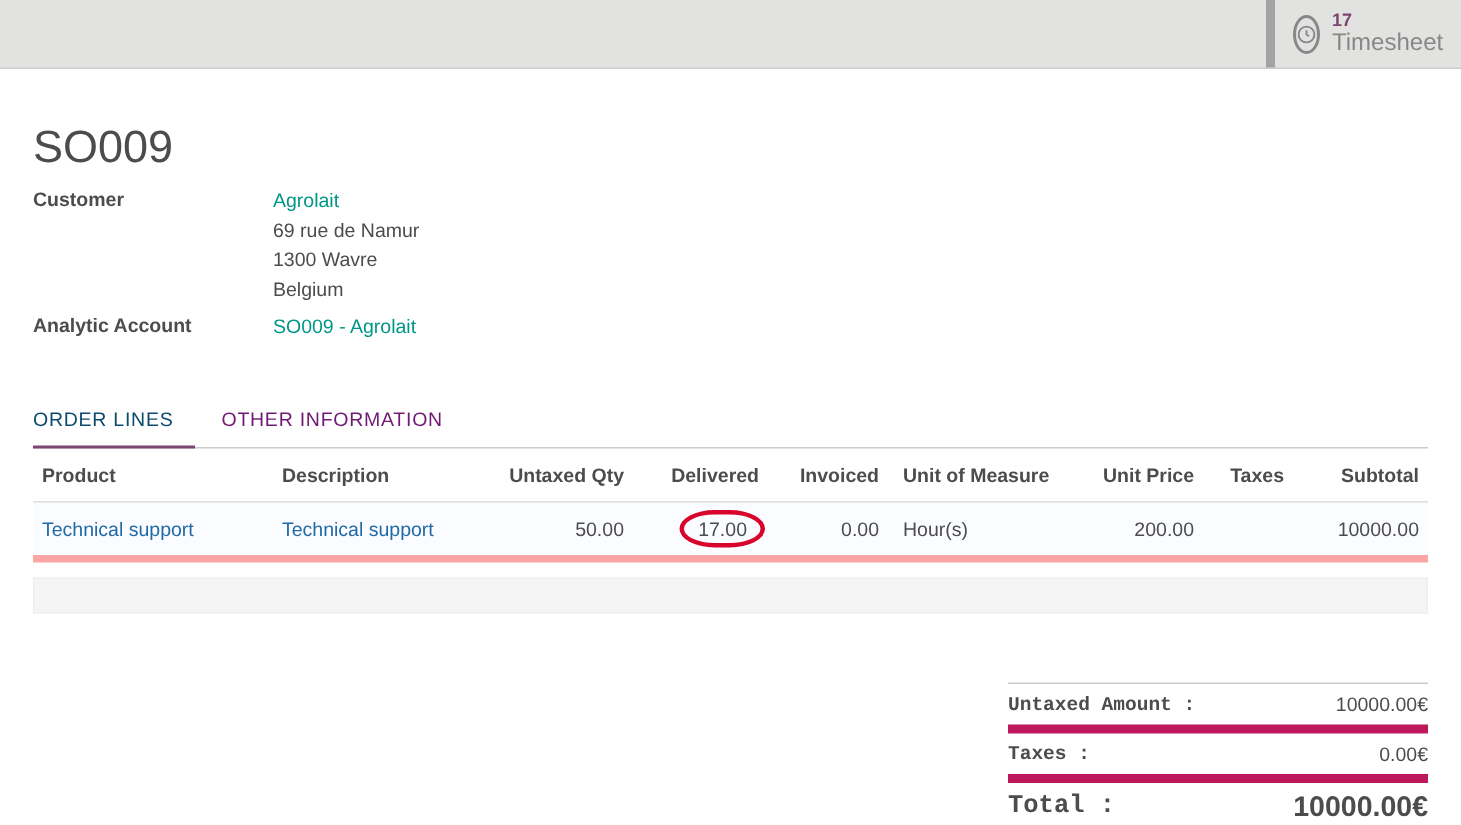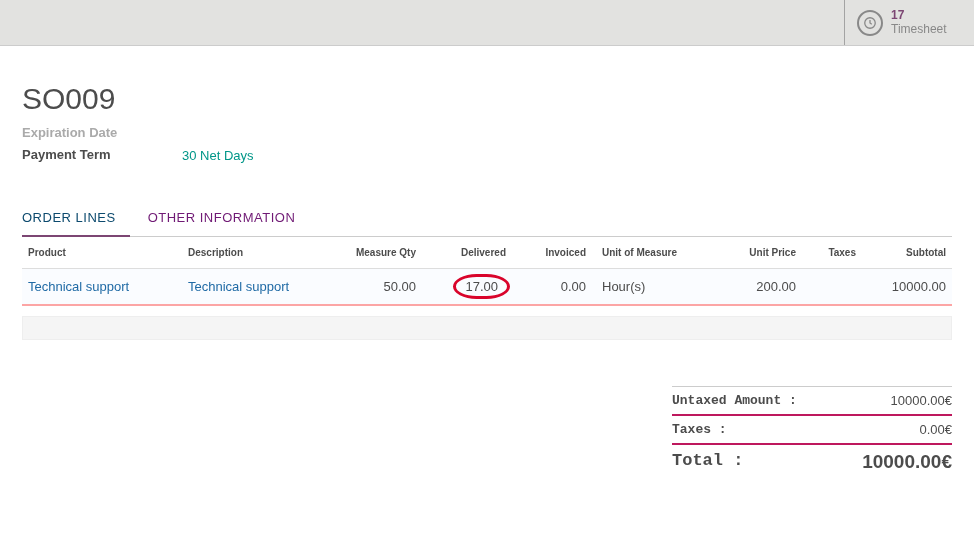--- a/index.html
+++ b/index.html
@@ -1,49 +1,49 @@
 <!DOCTYPE html>
 <html><head>
 <meta charset="utf-8">
 <style>
   * { box-sizing: border-box; margin: 0; padding: 0; }
   body { font-family: "Helvetica Neue", Arial, sans-serif; font-size: 13px; color: #4c4c4c; background: #fff; width: 974px; }
   .topbar { height: 46px; background: #e2e2e0; border-bottom: 1px solid #ccc; position: relative; }
-  .timesheet-btn { position: absolute; right: 0; top: 0; bottom: 0; width: 130px; border-left: 1px solid #a3a3a3; display: flex; align-items: center; padding: 0 12px; cursor: pointer; }
+  .timesheet-btn { position: absolute; right: 0; top: 0; bottom: 0; width: 130px; border-left: 6px solid #a3a3a3; display: flex; align-items: center; padding: 0 12px; cursor: pointer; }
   .timesheet-btn .iconwrap { width: 26px; height: 26px; border-radius: 50%; border: 2px solid #888; display: flex; align-items: center; justify-content: center; color: #888; margin-right: 8px; }
   .timesheet-btn .iconwrap svg { width: 14px; height: 14px; }
   .ts-count { color: #7c4673; font-weight: bold; font-size: 12px; line-height: 1.1; }
-  .ts-label { color: #888; font-size: 12px; line-height: 1.1; }
+  .ts-label { color: #888; font-size: 16px; line-height: 1.1; }
   .content { padding: 20px 22px 10px 22px; }
   h1 { font-size: 30px; font-weight: 300; color: #4c4c4c; margin: 16px 0 8px 0; }
   .fields { display: flex; }
   .fields-col { flex: 1; }
   .row { display: flex; margin-bottom: 6px; align-items: flex-start; }
   .label { width: 160px; font-weight: bold; color: #4c4c4c; font-size: 13px; padding-top: 1px; }
   .value { flex: 1; font-size: 13px; color: #4c4c4c; line-height: 1.5; }
   .link { color: #009688; }
   .muted { color: #aaa; }
   .tabs { margin-top: 30px; border-bottom: 1px solid #ccc; display: flex; }
   .tab { padding: 8px 14px 10px 0; margin-right: 18px; font-size: 13px; letter-spacing: 0.5px; color: #701a75; cursor: pointer; text-transform: uppercase; }
   .tab.active { color: #0c4a6e; border-bottom: 2px solid #7c4673; margin-bottom: -1px; font-weight: 500; }
   table { width: 100%; border-collapse: collapse; margin-top: 0; }
-  thead th { text-align: left; font-weight: bold; font-size: 10px; padding: 10px 6px; border-bottom: 1px solid #ddd; color: #4c4c4c; }
+  thead th { text-align: left; font-weight: bold; font-size: 13px; padding: 10px 6px; border-bottom: 1px solid #ddd; color: #4c4c4c; }
   thead th.num { text-align: right; }
-  tbody td { padding: 8px 6px; font-size: 13px; border-bottom: 2px solid #fca5a5; vertical-align: middle; }
+  tbody td { padding: 8px 6px; font-size: 13px; border-bottom: 5px solid #fca5a5; vertical-align: middle; }
   tbody td.num { text-align: right; }
   tbody tr.line { background: #fafcff; }
   .cell-link { color: #1f6aa5; }
   .circled { position: relative; display: inline-block; padding: 2px 8px; }
   .circled::after {
     content: ""; position: absolute; left: -4px; right: -4px; top: -3px; bottom: -3px;
     border: 3px solid #d9042b; border-radius: 50%/60%;
   }
   .tablefoot { height: 24px; background: #f5f5f5; border: 1px solid #eee; margin-top: 10px; }
   .totals { margin-top: 46px; margin-left: auto; width: 280px; }
-  .totals .trow { display: flex; justify-content: space-between; padding: 6px 0; border-top: 2px solid #be185d; font-size: 13px; }
+  .totals .trow { display: flex; justify-content: space-between; padding: 6px 0; border-top: 6px solid #be185d; font-size: 13px; }
   .totals .trow:first-child { border-top: 1px solid #ccc; }
   .totals .tlabel { font-weight: bold; color: #4c4c4c; font-family: Liberation Mono, monospace; }
   .totals .tval { color: #4c4c4c; }
   .totals .total-row { font-size: 17px; font-weight: bold; }
   .totals .total-row .tval { font-size: 19px; }
 </style>
 </head>
 <body>
 
 <div class="topbar">
@@ -60,41 +60,46 @@
     </span>
   </div>
 </div>
 
 <div class="content">
   <h1>SO009</h1>
 
   <div class="fields">
     <div class="fields-col">
       <div class="row">
-        <div class="label muted">Expiration Date</div>
-        <div class="value"></div>
+        <div class="label">Customer</div>
+        <div class="value">
+          <span class="link">Agrolait</span><br>
+          <span>69 rue de Namur</span><br>
+          <span>1300 Wavre</span><br>
+          <span>Belgium</span>
+        </div>
       </div>
       <div class="row">
-        <div class="label">Payment Term</div>
-        <div class="value link">30 Net Days</div>
+        <div class="label">Analytic Account</div>
+        <div class="value link">SO009 - Agrolait</div>
       </div>
     </div>
   </div>
 
   <div class="tabs">
     <div class="tab active">ORDER LINES</div>
     <div class="tab">OTHER INFORMATION</div>
   </div>
 
   <table>
     <thead>
       <tr>
         <th style="width:160px">Product</th>
         <th style="width:150px">Description</th>
-        <th class="num" style="width:90px">Measure Qty</th>
+        <th class="num" style="width:90px">Untaxed Qty</th>
         <th class="num" style="width:90px">Delivered</th>
         <th class="num" style="width:80px">Invoiced</th>
         <th style="width:120px;padding-left:10px">Unit of Measure</th>
         <th class="num" style="width:90px">Unit Price</th>
         <th class="num" style="width:60px">Taxes</th>
         <th class="num">Subtotal</th>
       </tr>
     </thead>
     <tbody>
       <tr class="line">

